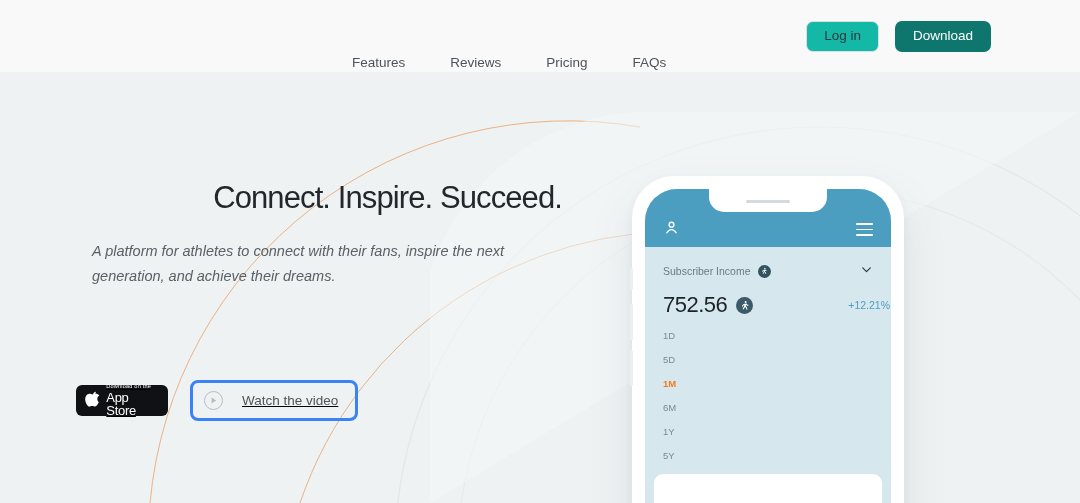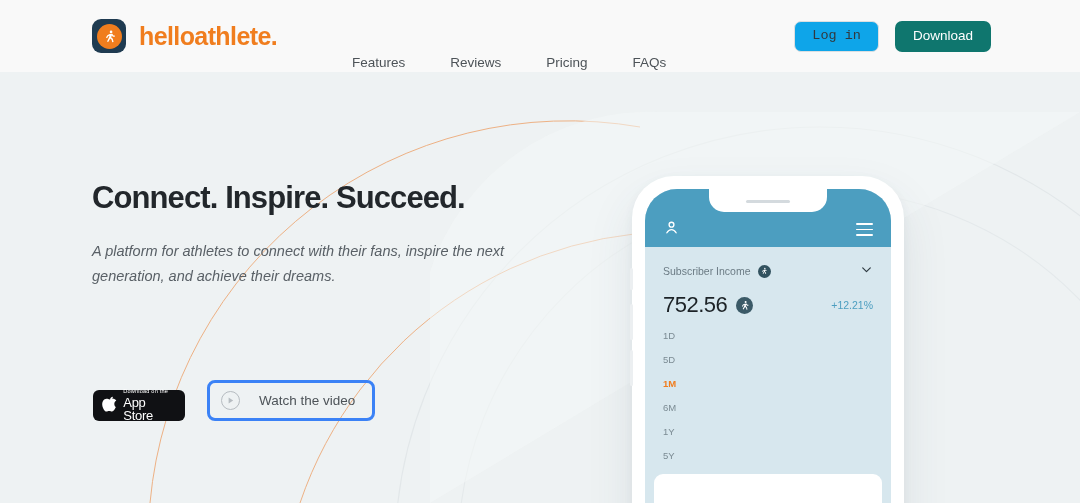--- a/index.html
+++ b/index.html
@@ -29,50 +29,50 @@
     font-size:25px; font-weight:bold; color:#f07d1e; letter-spacing:-0.6px;
   }
 
   .nav { position:absolute; left:352px; top:28px; display:flex; gap:45px; }
   .nav a {
     font-size:13.5px; color:#4d5358; text-decoration:none; white-space:nowrap;margin-top:27px;
   }
 
   .header-actions { position:absolute; right:89px; top:21px; display:flex; align-items:center; gap:16px; }
   .btn-login {
-    font-size:13.5px; color:#32383d; background:#0ea5e9;
+    font-size:13.5px; color:#32383d; background:#14b8a6;
     border:1px solid #dcdfe1; border-radius:7px;
     padding:7px 17px; cursor:pointer; line-height:1.1;
-    font-family:Liberation Mono, monospace;
+    font-family:Liberation Sans, sans-serif;
   }
   .btn-download {
     font-size:13.5px; color:#ffffff; background:#0f766e;
     border:none; border-radius:7px; padding:8px 18px; cursor:pointer;
     font-weight:500; line-height:1.1; font-family:inherit;
   }
 
   
   .hero {
     position:absolute; top:72px; left:0; width:1080px; height:431px;
     background:#eef2f3; overflow:hidden;
   }
   .hero-deco { position:absolute; inset:0; pointer-events:none; }
 
   .hero-copy { position:absolute; left:92px; top:108px; width:470px; }
   .headline {
-    font-size:31px; font-weight:bold; color:#22272b;
-    letter-spacing:-0.9px; line-height:1.15; white-space:nowrap;
+    font-size:31px; font-weight:normal; color:#22272b;
+    letter-spacing:-0.9px; line-height:1.15; white-space:nowrap;text-align:right;
   }
   .subhead {
     margin-top:23px; font-size:14.5px; color:#596066; line-height:1.78;
     max-width:420px;
     font-style:italic;
   }
 
-  .cta-row { position:absolute; left:93px; top:308px; display:flex; align-items:flex-end; gap:22px; }
+  .cta-row { position:absolute; left:76px; top:308px; display:flex; align-items:center; gap:22px;text-decoration:underline; }
   .appstore-badge {
     width:92px; height:31px; background:#101114; border-radius:6px;
     display:flex; align-items:center; gap:6px; padding:0 9px; cursor:pointer;
     border:none;
   }
   .appstore-text { display:flex; flex-direction:column; line-height:1; text-align:left; }
   .appstore-small { font-size:5.6px; color:#fff; letter-spacing:0.18px; }
   .appstore-big { font-size:13px; color:#fff; font-weight:500; letter-spacing:-0.3px; margin-top:1.5px; }
 
   .watch-btn {
@@ -123,21 +123,21 @@
     padding:15px 18px 0 18px;
   }
   .panel-label { font-size:10.5px; color:#6b7b84; display:flex; align-items:center; gap:7px; }
   .mini-badge {
     width:13px; height:13px; border-radius:50%; background:#32525f;
     display:flex; align-items:center; justify-content:center; flex:none;
   }
 
   .price-row {
     display:flex; align-items:center; justify-content:space-between;
-    padding:12px 18px 0 18px;
+    padding:12px 1px 0 18px;
   }
   .price { font-size:22px; color:#1c2226; letter-spacing:-0.5px; display:flex; align-items:center; gap:9px; }
   .price-badge {
     width:17px; height:17px; border-radius:50%; background:#3b5a67;
     display:flex; align-items:center; justify-content:center;
   }
   .change { font-size:10.5px; color:#4c9ec0;text-align:right; }
 
   .ranges { display:flex; gap:13px; padding:12px 18px 0 18px;flex-direction:column; }
   .ranges span { font-size:9.5px; color:#7b8b93; cursor:pointer; }
@@ -147,31 +147,20 @@
     margin:13px 9px 0 9px; background:#fff;
     border-radius:9px 9px 0 0; height:135px; overflow:hidden;
     position:relative;
   }
 </style>
 </head>
 <body>
 
 <div class="header">
 
-  <div class="brand">
-    <span class="logo-mark">
-      <span class="logo-circle">
-        <svg width="15" height="15" viewBox="0 0 24 24" fill="#ffffff" aria-hidden="true">
-          <circle cx="14.5" cy="4.6" r="2.1"></circle>
-          <path d="M12.1 8.0 L8.6 9.9 L6.3 13.6 L8.1 14.7 L10.0 11.6 L12.1 10.6 L10.6 14.8 L8.0 19.8 L9.9 20.9 L13.2 15.2 L15.4 17.0 L16.4 21.2 L18.5 20.7 L17.3 15.6 L14.7 13.3 L15.8 10.4 L17.4 12.3 L20.5 12.3 L20.5 10.2 L18.4 10.2 L16.4 7.6 Z"></path>
-        </svg>
-      </span>
-    </span>
-    <span class="brand-name">helloathlete.</span>
-  </div>
 
   <nav class="nav">
     <a href="#">Features</a>
     <a href="#">Reviews</a>
     <a href="#">Pricing</a>
     <a href="#">FAQs</a>
   </nav>
 
   <div class="header-actions">
     <button class="btn-login">Log in</button>

